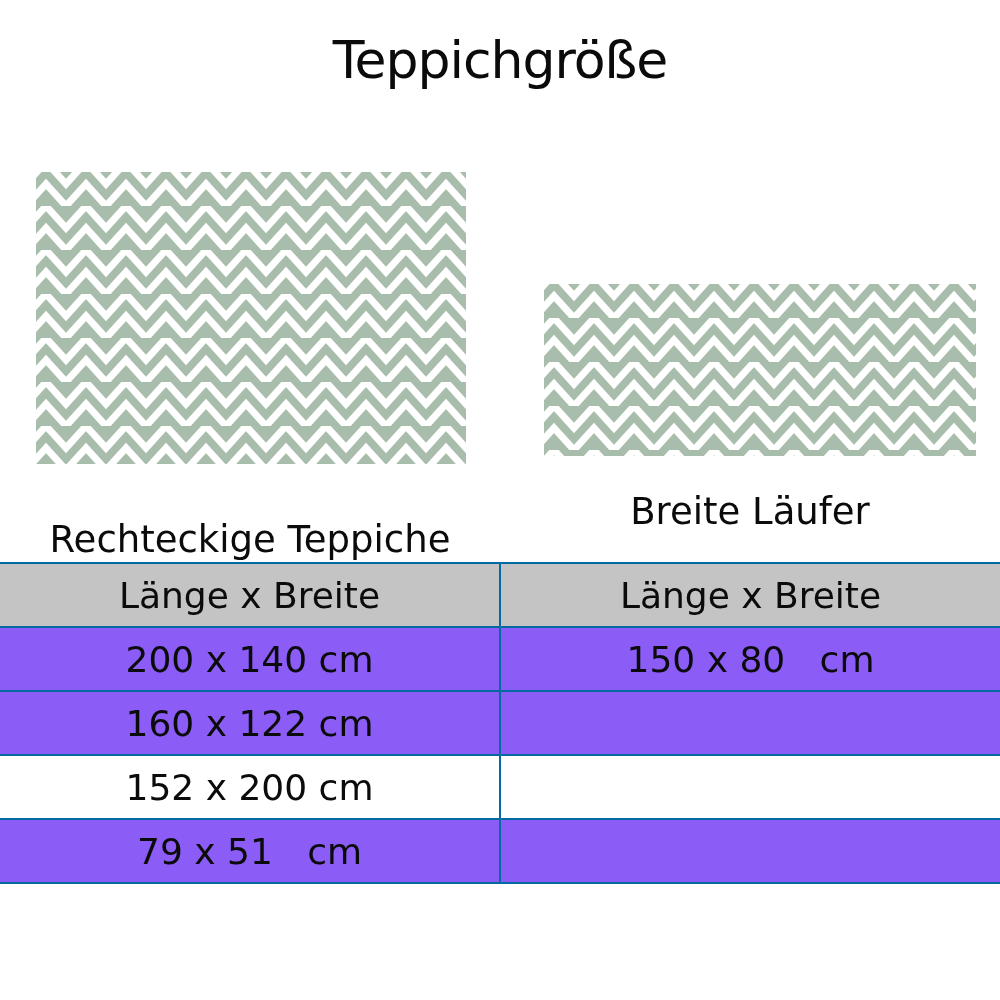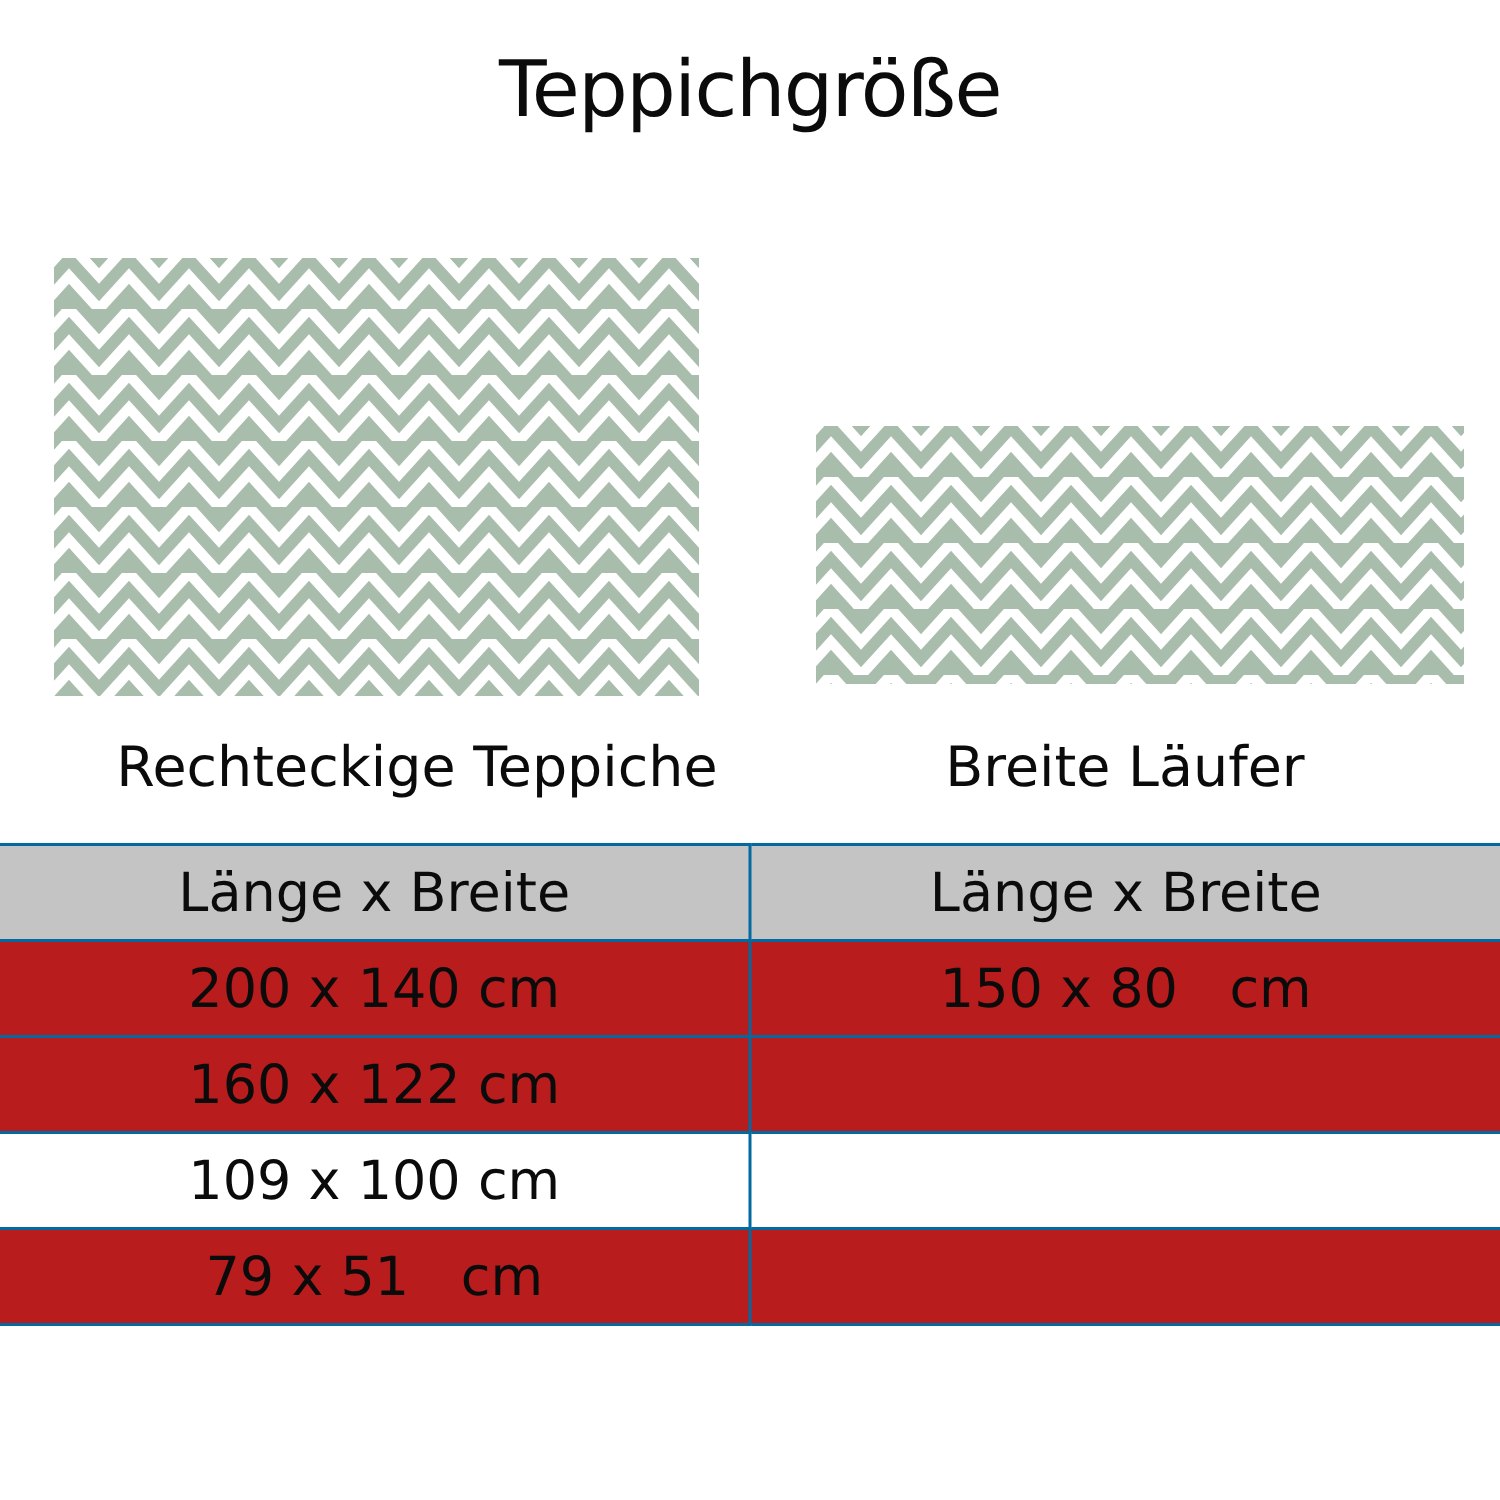--- a/index.html
+++ b/index.html
@@ -58,23 +58,22 @@
   .rug-caption {
     position: absolute;
     font-size: 37px;
     line-height: 44px;
     color: #0b0b0b;
     text-align: center;
     white-space: nowrap;
   }
   #cap-rect {
     left: 0;
-    top: 490px;
+    top: 518px;
     width: 500px;
-    margin-left: 28px;
   }
   #cap-runner {
     left: 500px;
     top: 490px;
     width: 500px;
   }
 
   #table {
     position: absolute;
     left: 0;
@@ -88,21 +87,21 @@
     border: 2px solid #0369a1;
     text-align: center;
     vertical-align: middle;
     font-size: 36px;
     color: #0b0b0b;
     padding: 0;
     white-space: pre;
   }
   #table td:first-child { border-left: none; }
   #table td:last-child { border-right: none; }
-  #table tr.shade td { background: #b91c1c; }
+  #table tr.shade td { background: #8b5cf6; }
   #table tr.plain td { background: #ffffff; }
   #table tr.header td { background: #c4c4c4; }
 </style>
 </head>
 <body>
 
 <svg width="0" height="0" style="position:absolute" aria-hidden="true">
   <defs>
     <pattern id="zigpat" width="40" height="44" patternUnits="userSpaceOnUse">
       <path d="M -20 0 L 0 22 L 20 0 L 40 22 L 60 0" fill="none" stroke="#ffffff" stroke-width="7" stroke-linecap="butt"></path>
@@ -136,21 +135,21 @@
     </tr>
     <tr class="shade">
       <td>200 x 140 cm</td>
       <td>150 x 80   cm</td>
     </tr>
     <tr class="shade">
       <td>160 x 122 cm</td>
       <td></td>
     </tr>
     <tr class="plain">
-      <td>109 x 100 cm</td>
+      <td>152 x 200 cm</td>
       <td></td>
     </tr>
     <tr class="shade">
       <td>79 x 51   cm</td>
       <td></td>
     </tr>
   </tbody>
 </table>
 
 </body></html>

